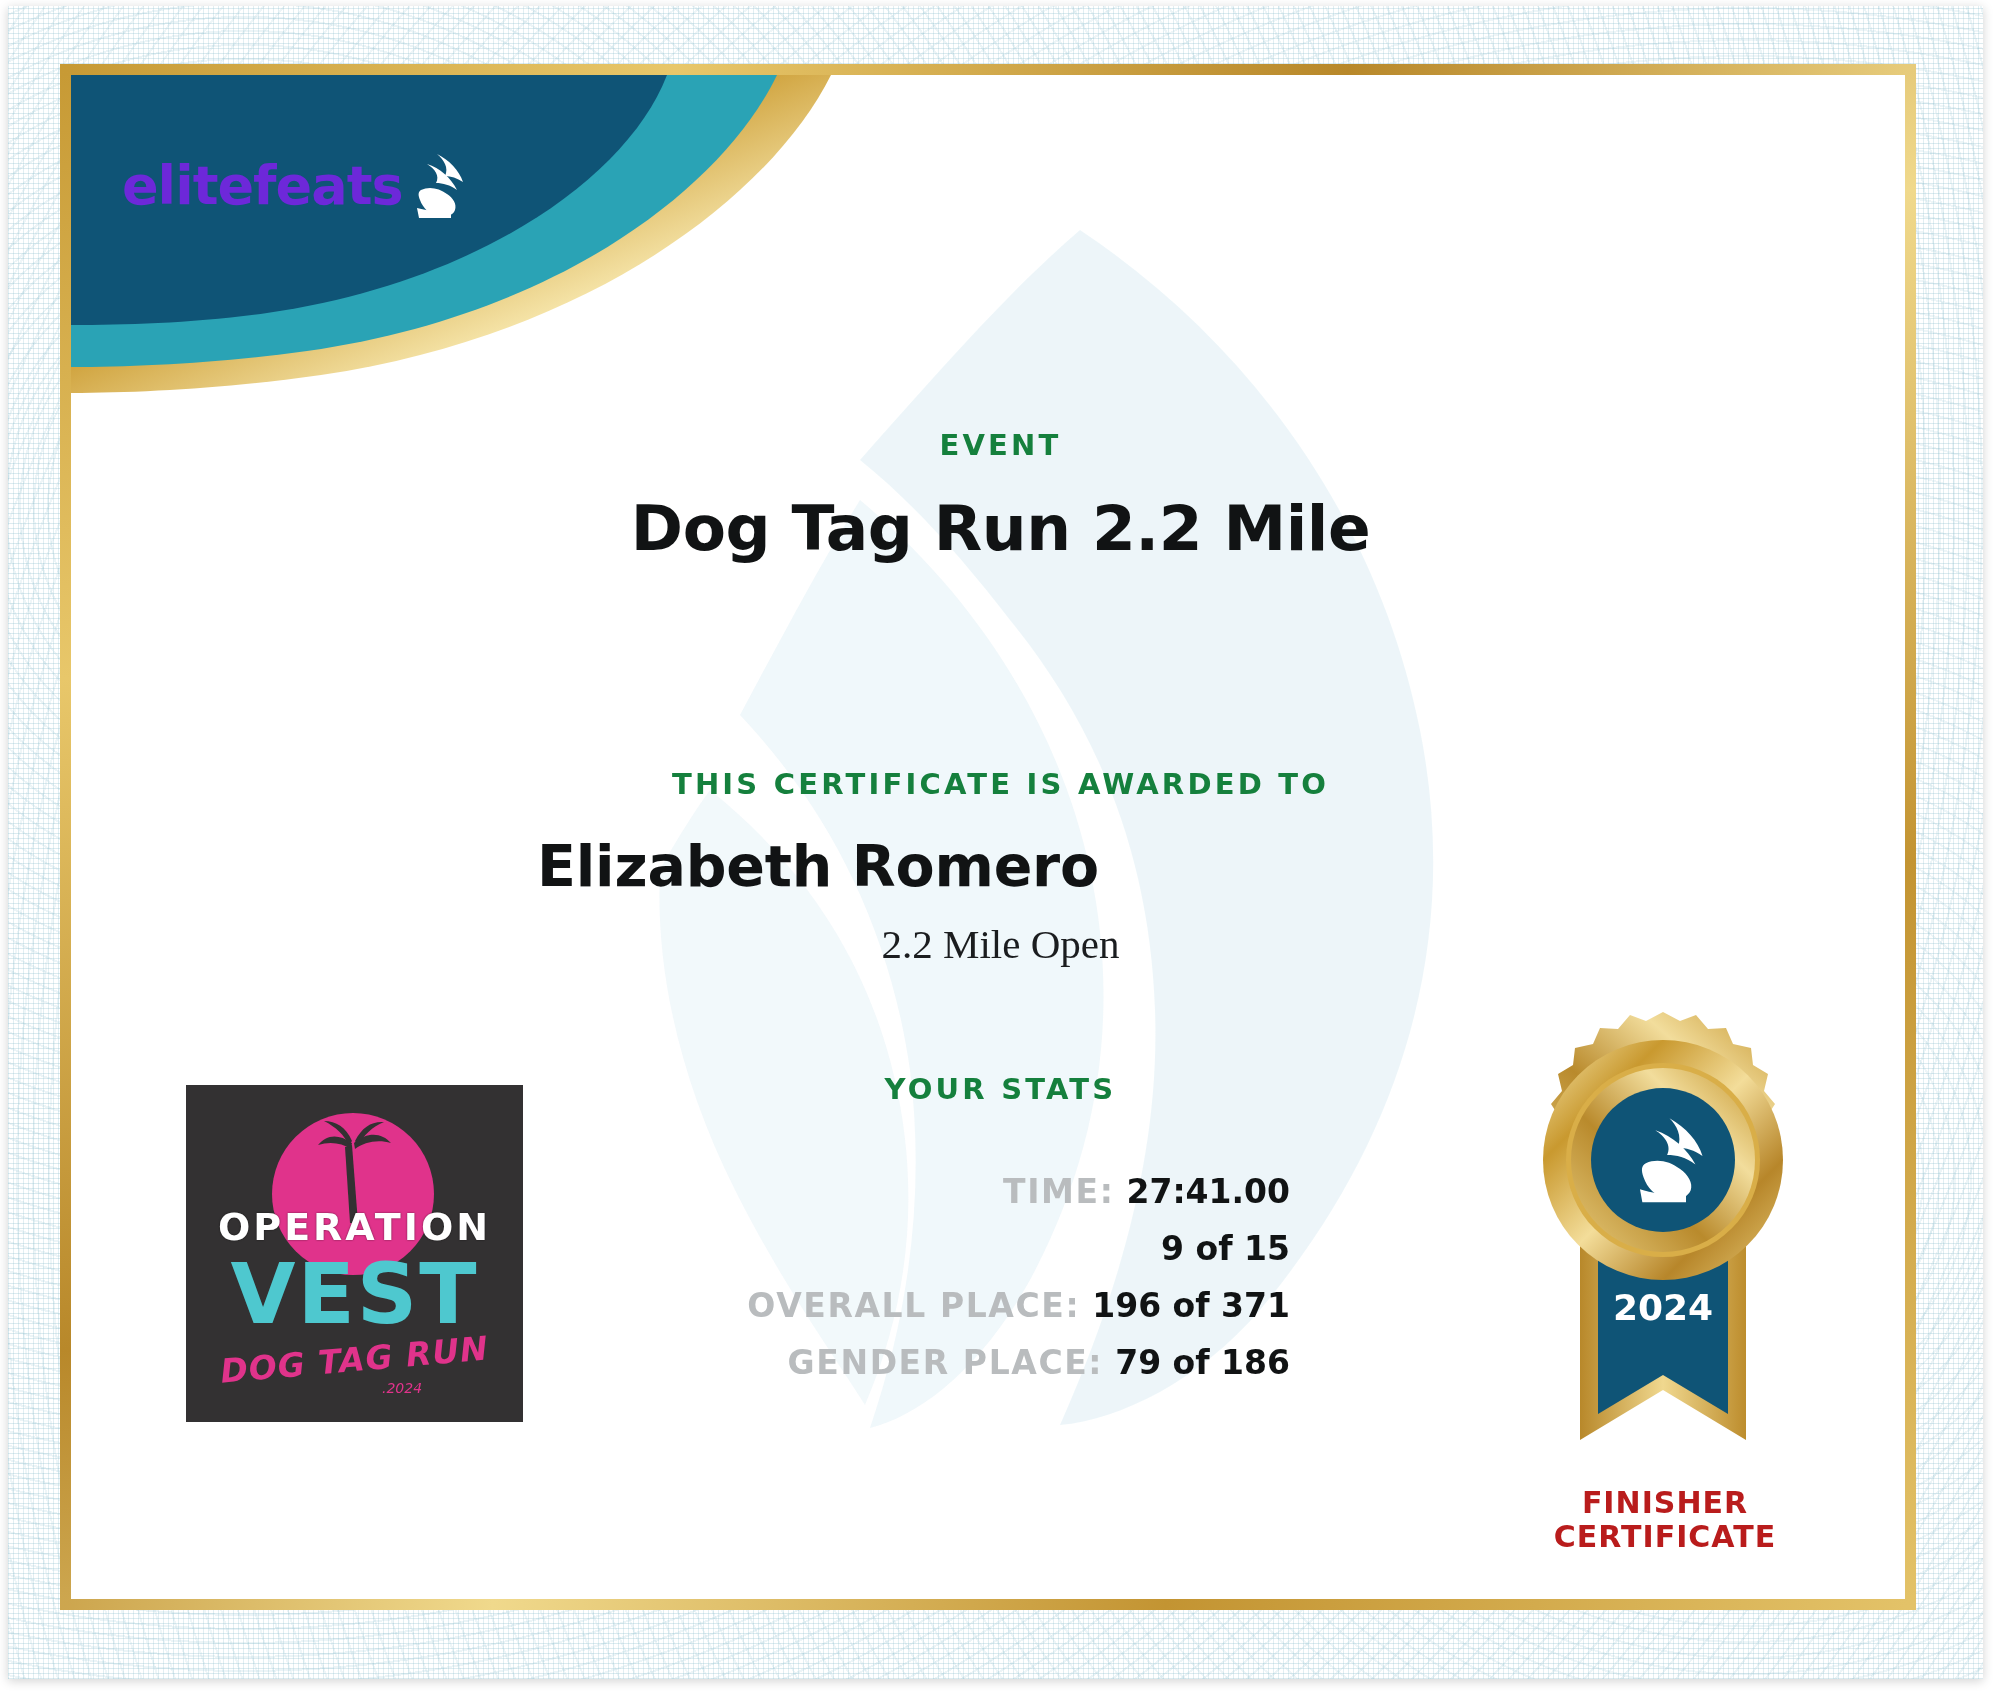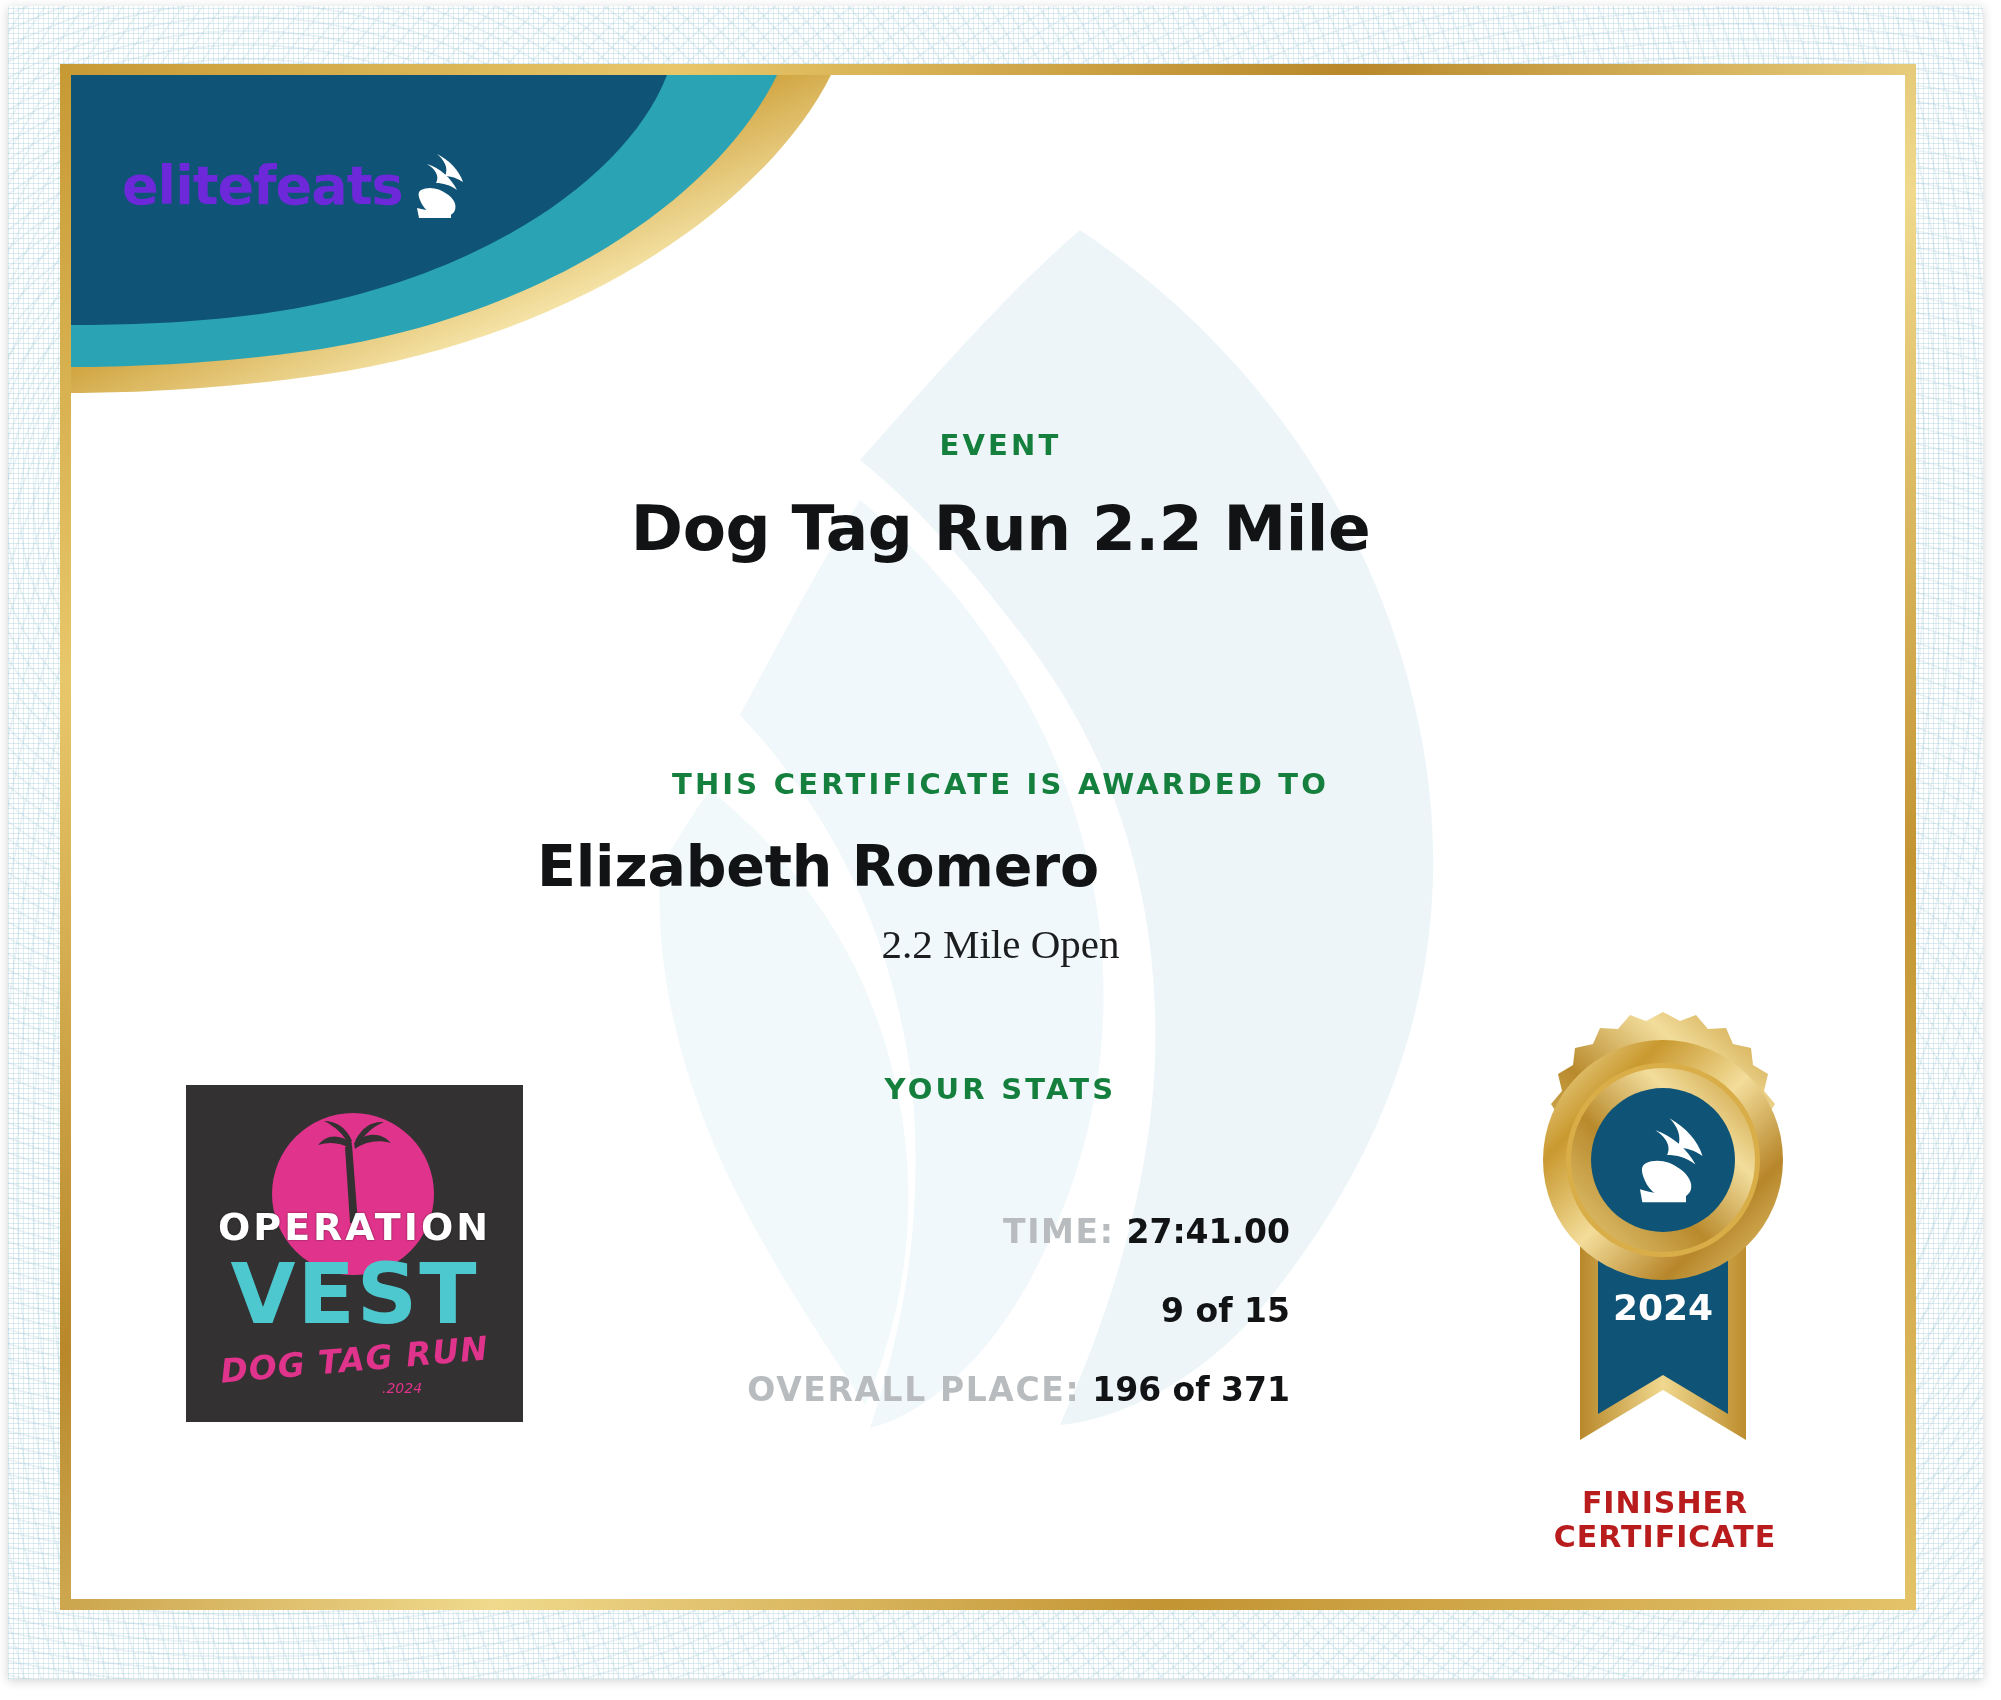--- a/index.html
+++ b/index.html
@@ -163,21 +163,20 @@
     left: 480px;
     top: 1172px;
     width: 810px;
   }
   .stat-row {
     display: flex;
     align-items: center;
     justify-content: flex-end;
     margin-bottom: 18px;
     white-space: nowrap;
-    margin-top: 40px;
   }
   .stat-key {
     color: #b9bcbe;
     font-size: 33px;
     letter-spacing: 1.6px;
     font-weight: bold;
     font-family: "DejaVu Sans", sans-serif;
   }
   .stat-val {
     color: #111314;
@@ -346,20 +345,24 @@
     <div class="stat-row">
       <span class="stat-key">TIME:</span>
       <span class="stat-val">27:41.00</span>
     </div>
     <div class="stat-row">
       <span class="stat-val">9 of 15</span>
     </div>
     <div class="stat-row">
       <span class="stat-key">OVERALL PLACE:</span>
       <span class="stat-val">196 of 371</span>
+    </div>
+    <div class="stat-row">
+      <span class="stat-key">GENDER PLACE:</span>
+      <span class="stat-val">79 of 186</span>
     </div>
   </div>
 
   <div class="event-logo">
     <div class="el-sun"></div>
     <svg class="el-palm" viewBox="0 0 80 110">
       <g fill="#333132">
         <path d="M38 26 L44 104 L36 104 L31 28 Z"></path>
         <path d="M38 24 C24 14 12 16 4 26 C16 22 28 24 37 30 Z"></path>
         <path d="M40 24 C54 12 68 14 77 24 C64 20 50 23 41 30 Z"></path>

